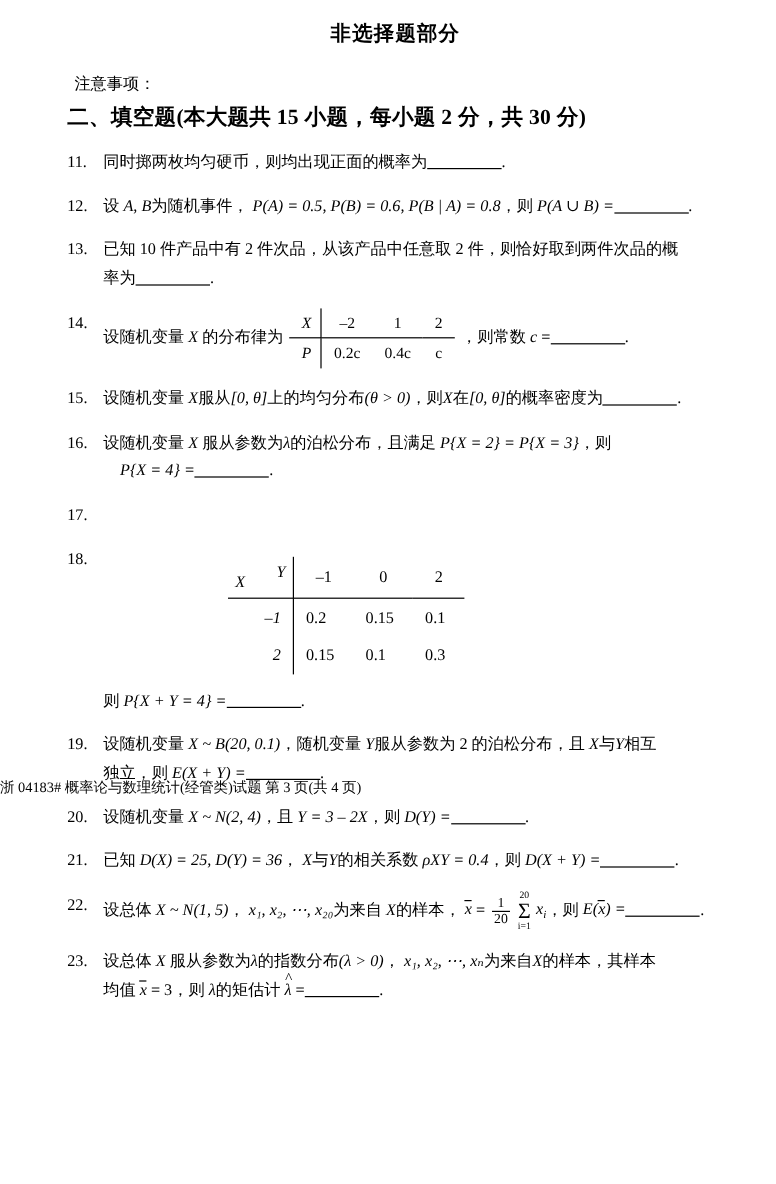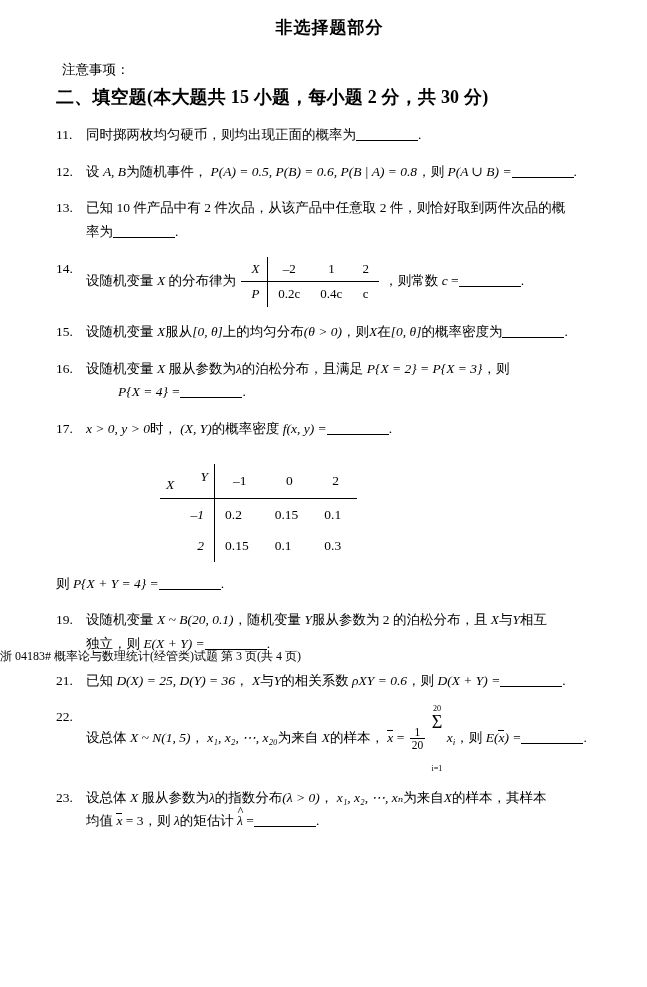--- a/index.html
+++ b/index.html
@@ -177,21 +177,20 @@
     display: block;
     font-size: 0.6em;
   }
   .sum .sig {
     display: block;
     font-size: 1.35em;
   }
   .sum .lim-bot {
     display: block;
     font-size: 0.6em;
-    margin-top: 33px;
   }
   .overline {
     border-top: 1px solid #000;
     padding-top: 0px;
     display: inline-block;
     line-height: 1.05;
   }
   .hat {
     position: relative;
     display: inline-block;
@@ -288,38 +287,34 @@
 
   <div class="q">
     <div class="q-num">16.</div>
     <div class="q-body">
       <span class="q-line">
         <span>设随机变量</span>
         <i class="m">X</i>
         <span>服从参数为</span><i class="m">λ</i><span>的泊松分布，且满足</span>
         <i class="m">P{X = 2} = P{X = 3}</i><span>，则</span>
       </span>
-      <span class="q-line" style="margin-left:32px;">
+      <span class="q-line" style="margin-left:14px;">
         <i class="m">P{X = 4} =</i><span class="blank"></span><span>.</span>
       </span>
     </div>
   </div>
 
   <div class="q">
     <div class="q-num">17.</div>
     <div class="q-body">
-      <span class="q-line">
-        <i class="m">x &gt; 0, y &gt; 0</i><span>时，</span>
-        <i class="m">(X, Y)</i><span>的概率密度</span>
-        <i class="m">f(x, y) =</i><span class="blank"></span><span>.</span>
-      </span>
-    </div>
-  </div>
-
-  <div class="q">
+    </div>
+  </div>
+
+  <div class="q">
+    <div class="q-num">18.</div>
     <div class="q-body">
       <div class="joint">
         <table>
           <tbody>
               <tr>
             <td class="corner">
               <span class="ylab">Y</span>
               <span class="xlab">X</span>
             </td>
             <td class="colhdr">–1</td>
@@ -357,28 +352,37 @@
         <i class="m">Y</i><span>服从参数为 2 的泊松分布，且</span>
         <i class="m">X</i><span>与</span><i class="m">Y</i><span>相互</span>
       </span>
       <span class="q-line">
         <span>独立，则</span>
         <i class="m">E(X + Y) =</i><span class="blank"></span><span>.</span>
       </span>
     </div>
   </div>
 
+  <div class="q">
+    <div class="q-num">20.</div>
+    <div class="q-body">
+      <span>设随机变量</span>
+      <i class="m">X ~ N(2, 4)</i><span>，且</span>
+      <i class="m">Y = 3 – 2X</i><span>，则</span>
+      <i class="m">D(Y) =</i><span class="blank"></span><span>.</span>
+    </div>
+  </div>
 
   <div class="q">
     <div class="q-num">21.</div>
     <div class="q-body">
       <span>已知</span>
       <i class="m">D(X) = 25, D(Y) = 36</i><span>，</span>
       <i class="m">X</i><span>与</span><i class="m">Y</i><span>的相关系数</span>
-      <i class="m">ρXY = 0.6</i><span>，则</span>
+      <i class="m">ρXY = 0.4</i><span>，则</span>
       <i class="m">D(X + Y) =</i><span class="blank"></span><span>.</span>
     </div>
   </div>
 
   <div class="q">
     <div class="q-num">22.</div>
     <div class="q-body">
       <span>设总体</span>
       <i class="m">X ~ N(1, 5)</i><span>，</span>
       <i class="m">x₁, x₂, ⋯, x₂₀</i><span>为来自</span>

